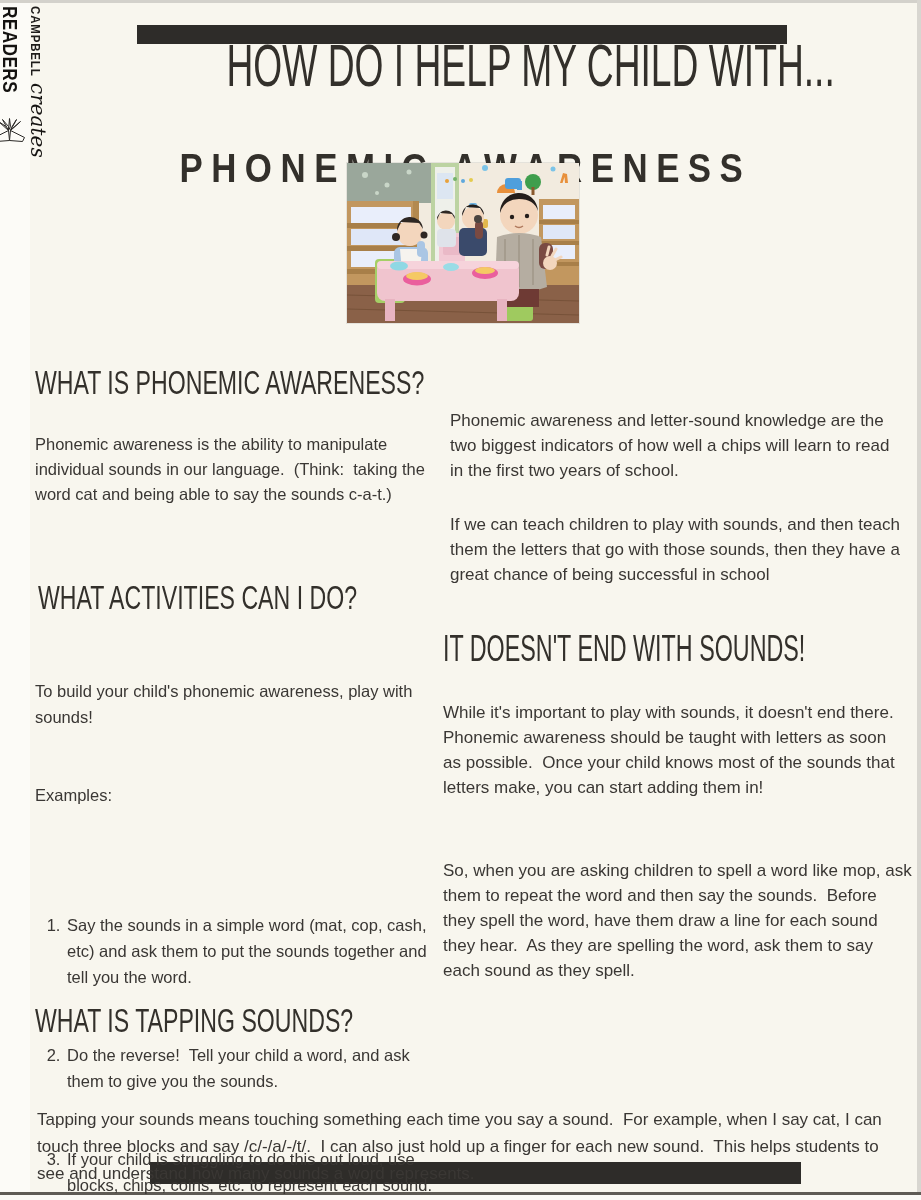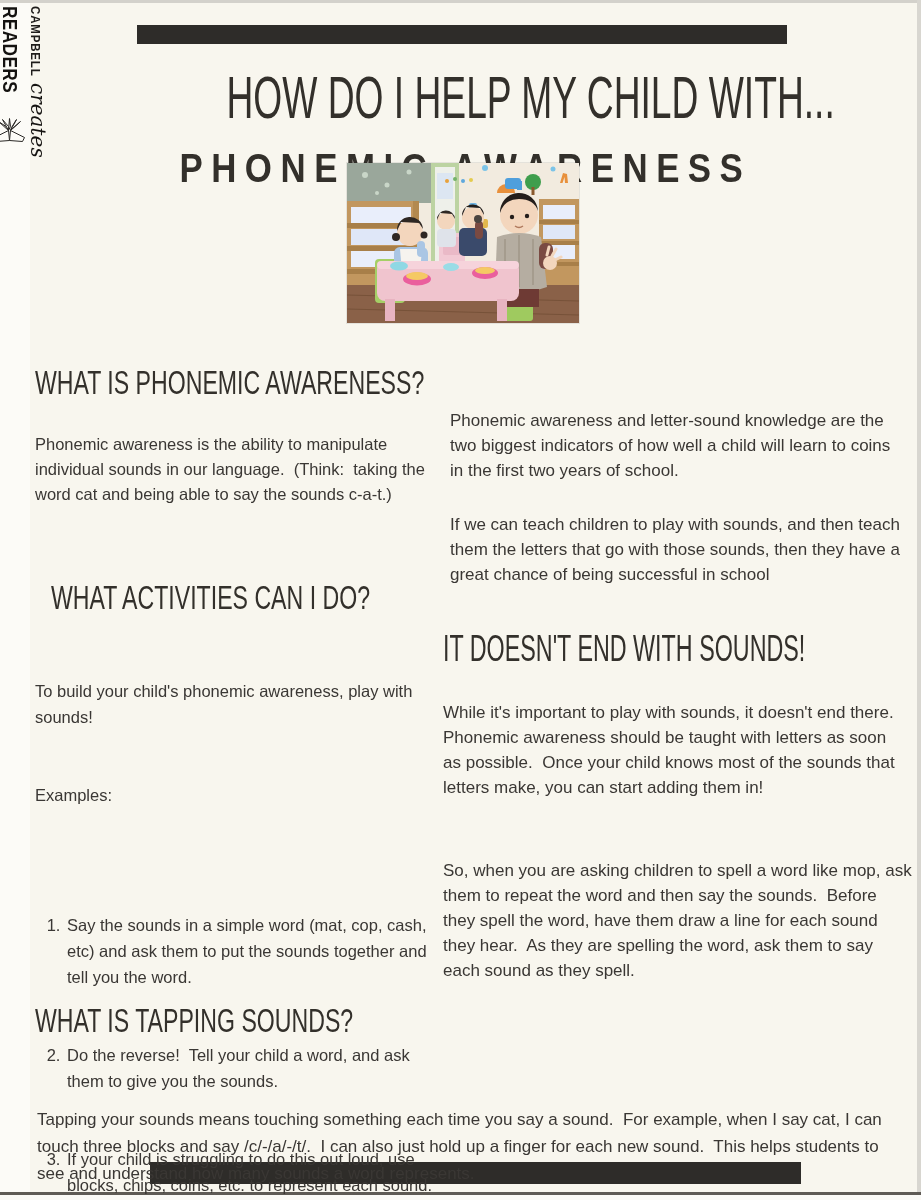--- a/index.html
+++ b/index.html
@@ -17,29 +17,29 @@
   .edge-top{position:absolute;left:0;top:0;width:100%;height:3px;background:#d3d1cb;}
   .edge-right{position:absolute;right:0;top:0;width:4px;height:100%;background:#d8d6d0;}
   .edge-bottom{position:absolute;left:0;top:1192px;width:100%;height:8px;background:#fbfaf6;border-top:3px solid #5f5b55;}
   .left-strip{position:absolute;left:0;top:0;width:30px;height:100%;background:#fcfbf7;}
 
   .bar{position:absolute;background:#2e2c29;}
   .bar.top{left:137px;top:25px;width:650px;height:19px;}
   .bar.bottom{left:150px;top:1162px;width:651px;height:22px;}
 
   .hd{display:inline-block;white-space:nowrap;font-weight:400;color:#33302b;}
-  .title-wrap{position:absolute;left:40px;right:10px;top:68px;text-align:left;font-size:60px;line-height:1;}
+  .title-wrap{position:absolute;left:40px;right:10px;top:36px;text-align:left;font-size:60px;line-height:1;}
   .title-wrap .hd{transform:scaleX(.62);transform-origin:50% 50%;}
   .subtitle-wrap{position:absolute;left:20px;right:10px;top:106px;text-align:center;font-size:41px;line-height:1.1;margin-top:40px;}
   .subtitle-wrap .hd{font-weight:700;letter-spacing:10px;transform:scaleX(.85);transform-origin:50% 50%;}
 
   .sec-h{position:absolute;line-height:1.05;}
   .sec-h .hd{transform-origin:0 50%;}
   .h-whatis{left:35px;top:365px;font-size:34px;}   .h-whatis .hd{transform:scaleX(.68);}
-  .h-activ{left:51px;top:580px;font-size:34px;}    .h-activ .hd{transform:scaleX(.68);}
+  .h-activ{left:38px;top:580px;font-size:34px;}    .h-activ .hd{transform:scaleX(.68);}
   .h-why{left:448px;top:338px;font-size:38px;}     .h-why .hd{transform:scaleX(.70);}
   .h-doesnt{left:443px;top:630px;font-size:37px;}  .h-doesnt .hd{transform:scaleX(.63);}
   .h-tap{left:35px;top:1003px;font-size:34px;text-align:center;}     .h-tap .hd{transform:scaleX(.68);}
 
   .body-txt{position:absolute;font-size:16.5px;line-height:25px;white-space:pre-wrap;}
   .p-whatis{left:35px;top:432px;width:398px;}
   .act-flow{left:35px;top:626px;width:402px;line-height:26px;}
   .act-flow ol{margin:0;padding:0 0 0 30px;}
   .act-flow li{padding-left:2px;margin:0;}
   .p-why1{left:450px;top:408px;width:452px;font-size:17px;}
@@ -199,21 +199,21 @@
   <div class="body-txt act-flow">
     <div>To build your child's phonemic awareness, play with sounds!</div>
     <div>Examples:</div>
     <ol>
       <li>Say the sounds in a simple word (mat, cop, cash, etc) and ask them to put the sounds together and tell you the word.</li>
       <li>Do the reverse!  Tell your child a word, and ask them to give you the sounds.</li>
       <li>If your child is struggling to do this out loud, use blocks, chips, coins, etc. to represent each sound.  Have them touch a block for each sound in the word.</li>
     </ol>
   </div>
 
-  <div class="body-txt p-why1">Phonemic awareness and letter-sound knowledge are the two biggest indicators of how well a child will learn to coins in the first two years of school.</div>
+  <div class="body-txt p-why1">Phonemic awareness and letter-sound knowledge are the two biggest indicators of how well a chips will learn to read in the first two years of school.</div>
   <div class="body-txt p-why2">If we can teach children to play with sounds, and then teach them the letters that go with those sounds, then they have a great chance of being successful in school</div>
 
   <div class="sec-h h-doesnt"><span class="hd">IT DOESN'T END WITH SOUNDS!</span></div>
   <div class="body-txt p-doesnt2">So, when you are asking children to spell a word like mop, ask them to repeat the word and then say the sounds.  Before they spell the word, have them draw a line for each sound they hear.  As they are spelling the word, ask them to say each sound as they spell.</div>
   <div class="body-txt p-doesnt1">While it's important to play with sounds, it doesn't end there.  Phonemic awareness should be taught with letters as soon as possible.  Once your child knows most of the sounds that letters make, you can start adding them in!</div>
 
   <div class="sec-h h-tap"><span class="hd">WHAT IS TAPPING SOUNDS?</span></div>
   <div class="body-txt p-tap">Tapping your sounds means touching something each time you say a sound.  For example, when I say cat, I can touch three blocks and say /c/-/a/-/t/.  I can also just hold up a finger for each new sound.  This helps students to see and understand how many sounds a word represents.</div>
 
 </div>

